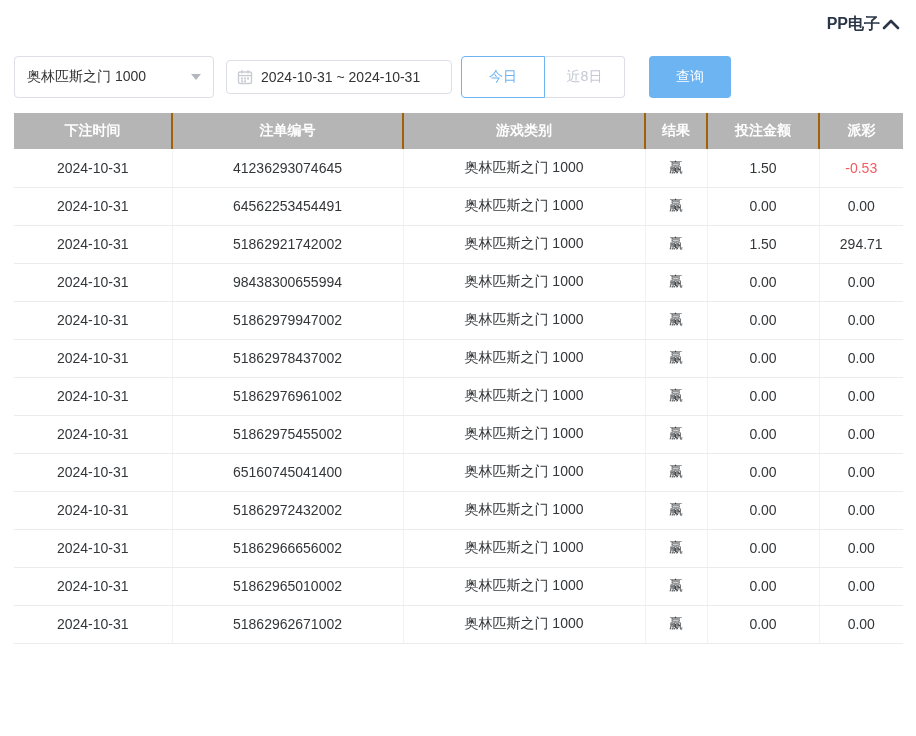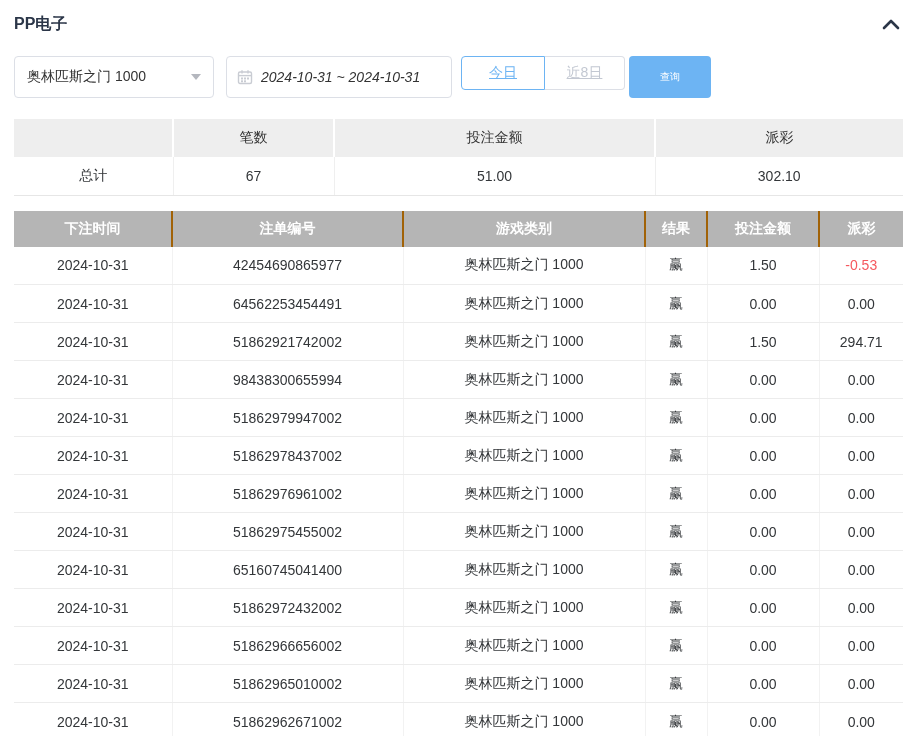--- a/index.html
+++ b/index.html
@@ -16,59 +16,58 @@
   *{box-sizing:border-box;margin:0;padding:0;}
   html,body{background:#fff;}
   body{
     width:916px;height:736px;overflow:hidden;
     font-family:"Liberation Sans","DejaVu Sans",sans-serif;
     font-size:14px;color:var(--text-body);
   }
   .panel{padding:10px 14px 0 14px;}
 
   
-  .panel-head{display:flex;align-items:center;justify-content:space-between;height:28px;}
+  .panel-head{display:flex;align-items:center;justify-content:flex-end;height:28px;}
   .panel-title{font-size:16px;font-weight:bold;color:var(--text-dark);}
   .collapse-btn{width:22px;height:22px;display:flex;align-items:center;justify-content:center;cursor:pointer;background:none;border:none;}
 
   
   .filters{display:flex;align-items:center;margin-top:18px;height:42px;}
   .select-box{
     width:200px;height:42px;border:1px solid var(--border-input);border-radius:4px;
     display:flex;align-items:center;justify-content:space-between;
     padding:0 12px;cursor:pointer;background:#fff;
   }
   .select-value{color:#333;font-size:14px;}
   .caret-down{
     width:0;height:0;border-left:5px solid transparent;border-right:5px solid transparent;
     border-top:6px solid #b4b7be;margin-left:8px;flex:none;
   }
   .date-box{
-    width:226px;height:42px;border:1px solid var(--border-input);border-radius:4px;
-    display:flex;align-items:center;padding:0 10px;margin-left:12px;cursor:pointer;background:#fff;font-style:italic;
+    width:226px;height:34px;border:1px solid var(--border-input);border-radius:4px;
+    display:flex;align-items:center;padding:0 10px;margin-left:12px;cursor:pointer;background:#fff;
   }
   .date-box .cal{flex:none;margin-right:8px;display:flex;}
   .date-value{color:#333;font-size:14px;white-space:nowrap;}
 
   .quick-group{display:flex;margin-left:9px;height:42px;}
   .quick-btn{
-    height:34px;background:#fff;border:1px solid var(--border-input);
+    height:42px;background:#fff;border:1px solid var(--border-input);
     font-size:14px;color:var(--inactive-text);cursor:pointer;
     font-family:inherit;
-    text-decoration:underline;
   }
   .quick-btn.b0{width:84px;border-radius:4px 0 0 4px;}
   .quick-btn.b1{width:76px;border-left:none;}
   .quick-btn.b2{width:80px;border-left:none;border-radius:0 4px 4px 0;}
   .quick-btn.active{border:1px solid var(--accent-blue);color:var(--accent-blue);}
   .quick-group .quick-btn.active + .quick-btn{border-left:none;}
 
   .query-btn{
-    width:82px;height:42px;margin-left:4px;border:none;border-radius:4px;
-    background:var(--accent-blue);color:#fff;font-size:10px;cursor:pointer;
+    width:82px;height:42px;margin-left:24px;border:none;border-radius:4px;
+    background:var(--accent-blue);color:#fff;font-size:14px;cursor:pointer;
     font-family:inherit;
   }
 
   
   table{border-collapse:collapse;table-layout:fixed;width:889px;}
   td,th{text-align:center;font-weight:normal;overflow:hidden;white-space:nowrap;}
 
   .summary{margin-top:21px;}
   .summary thead th{
     background:var(--summary-header-gray);height:38px;color:#333;font-size:14px;
@@ -134,44 +133,20 @@
     </div>
 
     <div class="quick-group">
       <button class="quick-btn b0 active">今日</button>
       <button class="quick-btn b2">近8日</button>
     </div>
 
     <button class="query-btn">查询</button>
   </div>
 
-  <table class="summary">
-    <colgroup>
-        <col style="width:159px">
-        <col style="width:161px">
-        <col style="width:321px">
-        <col style="width:248px">
-      </colgroup>
-    <thead>
-      <tr>
-        <th></th>
-        <th>笔数</th>
-        <th>投注金额</th>
-        <th>派彩</th>
-      </tr>
-    </thead>
-    <tbody>
-      <tr>
-        <td>总计</td>
-        <td>67</td>
-        <td>51.00</td>
-        <td>302.10</td>
-      </tr>
-    </tbody>
-  </table>
 
   <table class="records">
     <colgroup>
         <col style="width:158px">
         <col style="width:231px">
         <col style="width:242px">
         <col style="width:62px">
         <col style="width:112px">
         <col style="width:84px">
       </colgroup>
@@ -181,21 +156,21 @@
         <th>注单编号</th>
         <th>游戏类别</th>
         <th>结果</th>
         <th>投注金额</th>
         <th>派彩</th>
       </tr>
     </thead>
     <tbody id="records-body">
         <tr>
           <td>2024-10-31</td>
-          <td>42454690865977</td>
+          <td>41236293074645</td>
           <td>奥林匹斯之门 1000</td>
           <td>赢</td>
           <td>1.50</td>
           <td class="neg">-0.53</td>
         </tr>
         <tr>
           <td>2024-10-31</td>
           <td>64562253454491</td>
           <td>奥林匹斯之门 1000</td>
           <td>赢</td>

